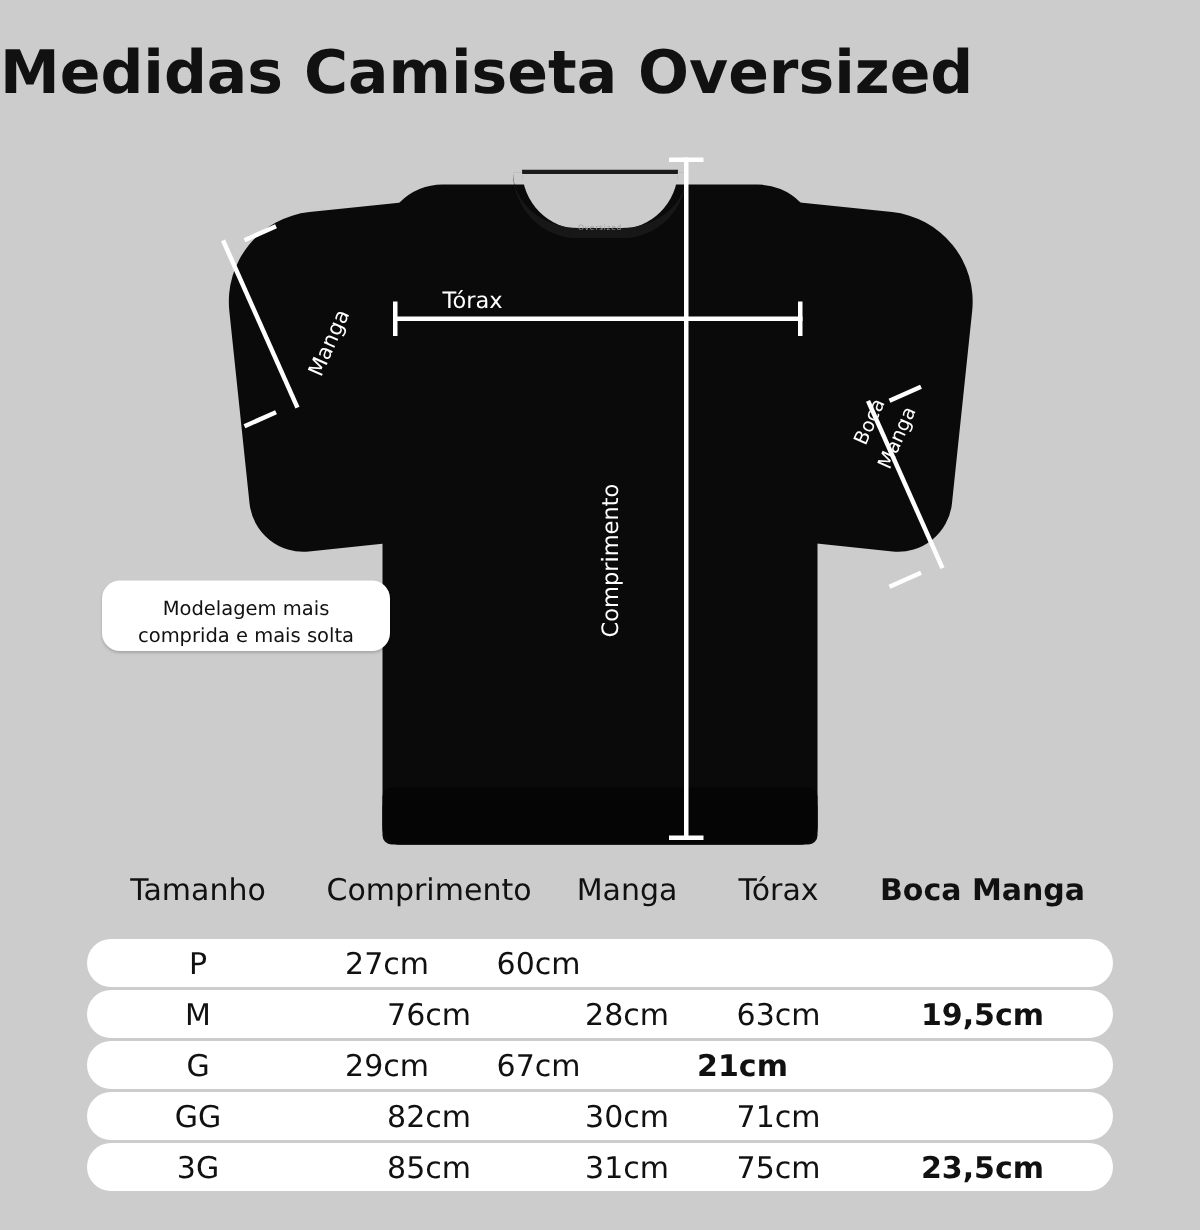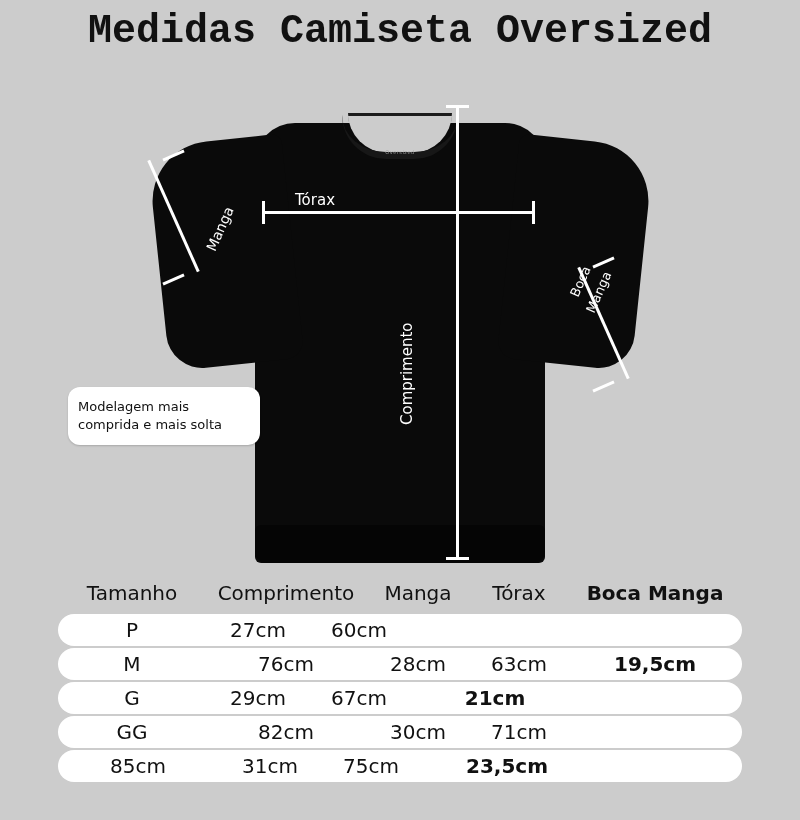--- a/index.html
+++ b/index.html
@@ -16,29 +16,27 @@
   }
   .page {
     position: relative;
     width: 800px;
     height: 820px;
   }
 
   
   .title {
     position: absolute;
-    top: 9px;
+    top: 26px;
     left: 0;
     width: 800px;
-    text-align: center;
     font-size: 40px;
     font-weight: bold;
     color: #111111;
     letter-spacing: 0px;
-    font-family: Liberation Mono, monospace;
   }
 
   
   .stage {
     position: absolute;
     top: 95px;
     left: 0;
     width: 800px;
     height: 475px;
   }
@@ -199,24 +197,24 @@
     transform: rotate(-66deg);
     transform-origin: left top;
   }
 
   
   .callout {
     position: absolute;
     left: 68px;
     top: 292px;
     width: 172px;
-    padding: 11px 10px 12px;
+    padding: 11px 10px 1px;
     background: #ffffff;
     border-radius: 12px;
-    text-align: left;
+    text-align: center;
     font-size: 13px;
     color: #111111;
     line-height: 1.35;
     box-shadow: 0 1px 2px rgba(0,0,0,0.18);
   }
 
   
   .table {
     position: absolute;
     left: 58px;
@@ -224,21 +222,21 @@
     width: 684px;
   }
   .row {
     display: flex;
     align-items: center;
     height: 32px;
     margin-bottom: 2px;
   }
   .row.head {
     height: 34px;
-    margin-bottom: 4px;
+    margin-bottom: 16px;
     background: transparent;
   }
   .row.body {
     background: #ffffff;
     border-radius: 16px;
   }
   .cell {
     font-size: 20px;
     color: #111111;
     text-align: center;
@@ -328,20 +326,21 @@
     </div>
 
     <div class="row body">
       <div class="cell c-size">GG</div>
       <div class="cell c-comp">82cm</div>
       <div class="cell c-manga">30cm</div>
       <div class="cell c-torax">71cm</div>
     </div>
 
     <div class="row body">
+      <div class="cell c-size">3G</div>
       <div class="cell c-comp">85cm</div>
       <div class="cell c-manga">31cm</div>
       <div class="cell c-torax">75cm</div>
       <div class="cell c-boca">23,5cm</div>
     </div>
 
   </div>
 </div>
 
 </body></html>

